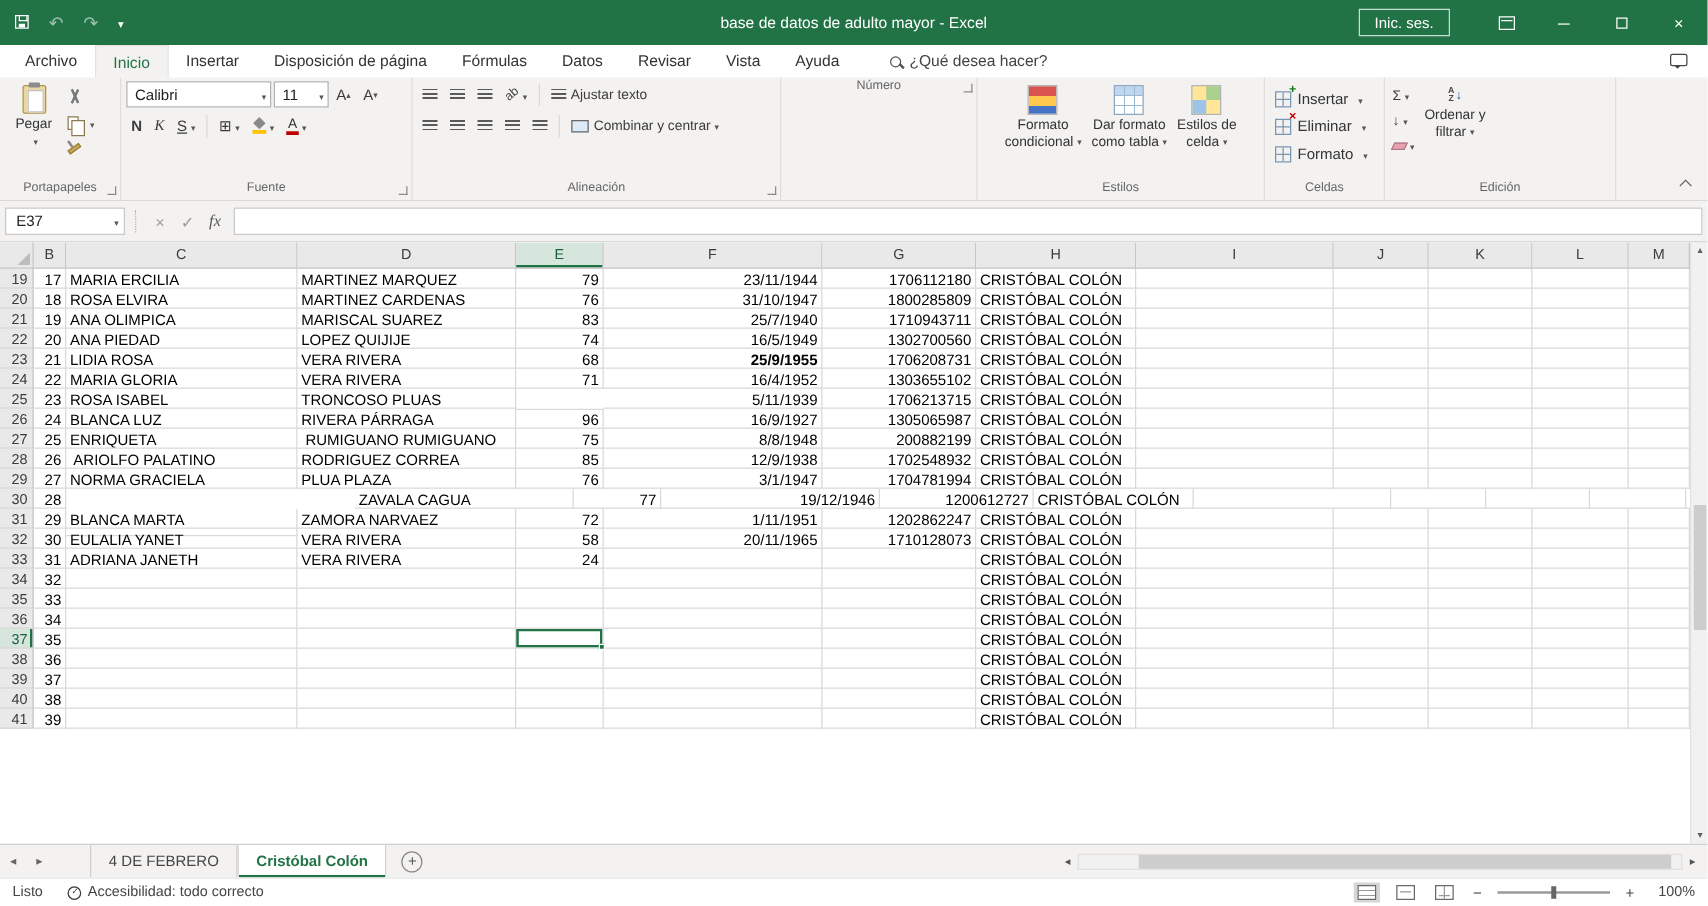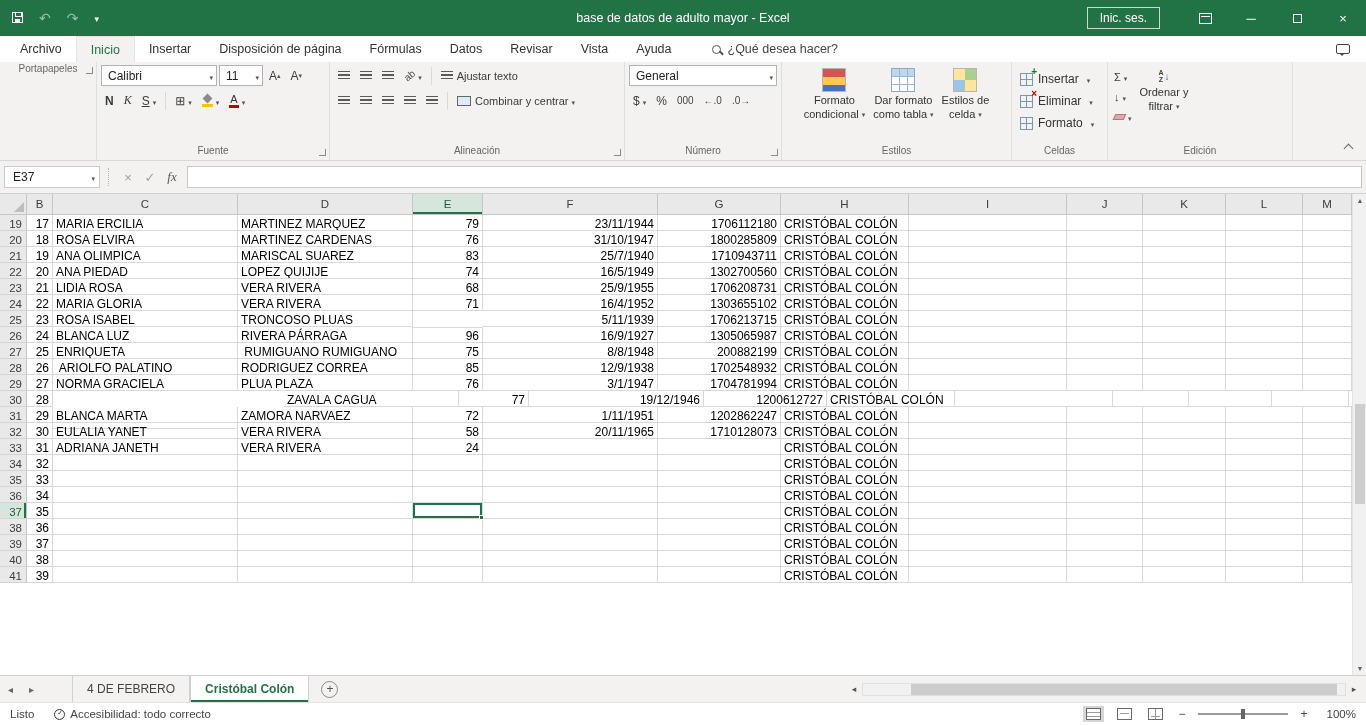--- a/index.html
+++ b/index.html
@@ -195,20 +195,39 @@
   <div class="tellme">
     <span class="i-search"></span>
     <span>¿Qué desea hacer?</span>
   </div>
   <span class="comment-btn"><span class="i-comment"></span></span>
 </div>
 
 <div id="ribbon">
 
   <div class="rgroup" style="width:97px">
+    <div class="rg-body">
+      <div class="paste-btn">
+        <span class="i-paste"></span>
+        <span>Pegar</span>
+        <span class="dd"></span>
+      </div>
+      <div class="clip-mini">
+        <span class="mini-btn">
+            <span class="i-cut"></span>
+          </span>
+        <span class="mini-btn">
+            <span class="i-copy"></span>
+            <span class="dd"></span>
+          </span>
+        <span class="mini-btn">
+            <span class="i-brush"></span>
+          </span>
+      </div>
+    </div>
     <div class="rg-label"><span>Portapapeles</span><span class="launcher"></span></div>
   </div>
 
   <div class="rgroup" style="width:233px">
     <div class="rg-body">
       <div class="colstack">
         <div class="hrow">
           <div class="combo" style="width:116px">
               <span>Calibri</span>
               <span class="dd"></span>
@@ -291,38 +310,20 @@
               <span>Combinar y centrar</span>
               <span class="dd"></span>
             </span>
         </div>
       </div>
     </div>
     <div class="rg-label"><span>Alineación</span><span class="launcher"></span></div>
   </div>
 
   <div class="rgroup" style="width:157px">
-    <div class="rg-body">
-      <div class="colstack">
-        <div class="combo" style="width:100%">
-            <span>General</span>
-            <span class="dd"></span>
-          </div>
-        <div class="hrow">
-          <span class="rbtn">
-              <span>$</span>
-              <span class="dd"></span>
-            </span>
-          <span class="rbtn">%</span>
-          <span class="rbtn numtxt">000</span>
-          <span class="rbtn numtxt">←.0</span>
-          <span class="rbtn numtxt">.0→</span>
-        </div>
-      </div>
-    </div>
     <div class="rg-label"><span>Número</span><span class="launcher"></span></div>
   </div>
 
   <div class="rgroup" style="width:230px">
     <div class="rg-body" style="justify-content:center;gap:2px;">
       <div class="bigbtn">
         <span class="i-cond"></span>
         <span>Formato</span>
         <span class="l2">
             <span>condicional</span>
@@ -499,21 +500,21 @@
         <div class="gc" style="width: 83px;"></div>
         <div class="gc" style="width: 77px;"></div>
         <div class="gc" style="width: 49px;"></div>
       </div>
       <div class="grow">
         <div class="rh">23</div>
         <div class="gc ra" style="width: 26px;">21</div>
         <div class="gc" style="width: 185px;">LIDIA ROSA</div>
         <div class="gc" style="width: 175px;">VERA RIVERA</div>
         <div class="gc ra" style="width: 70px;">68</div>
-        <div class="gc ra" style="width: 175px;">25/9/1955</div>
+        <div class="gc ra" style="width: 175px; font-weight: bold;">25/9/1955</div>
         <div class="gc ra" style="width: 123px;">1706208731</div>
         <div class="gc" style="width: 128px;">CRISTÓBAL COLÓN</div>
         <div class="gc" style="width: 158px;"></div>
         <div class="gc" style="width: 76px;"></div>
         <div class="gc" style="width: 83px;"></div>
         <div class="gc" style="width: 77px;"></div>
         <div class="gc" style="width: 49px;"></div>
       </div>
       <div class="grow">
         <div class="rh">24</div>

